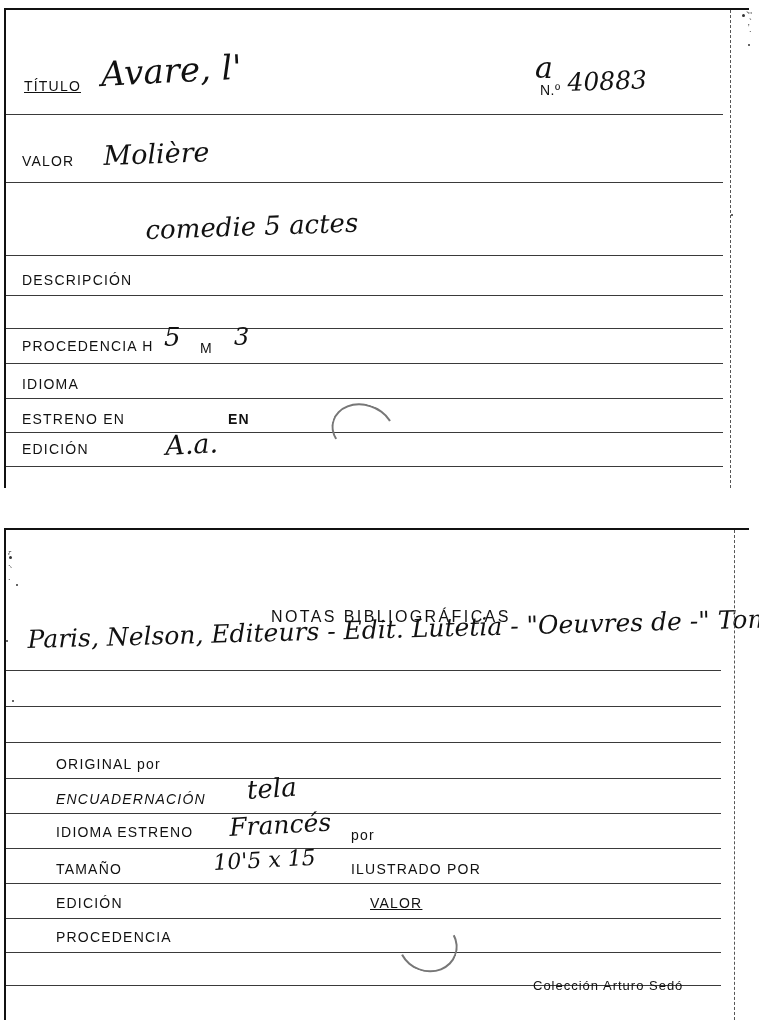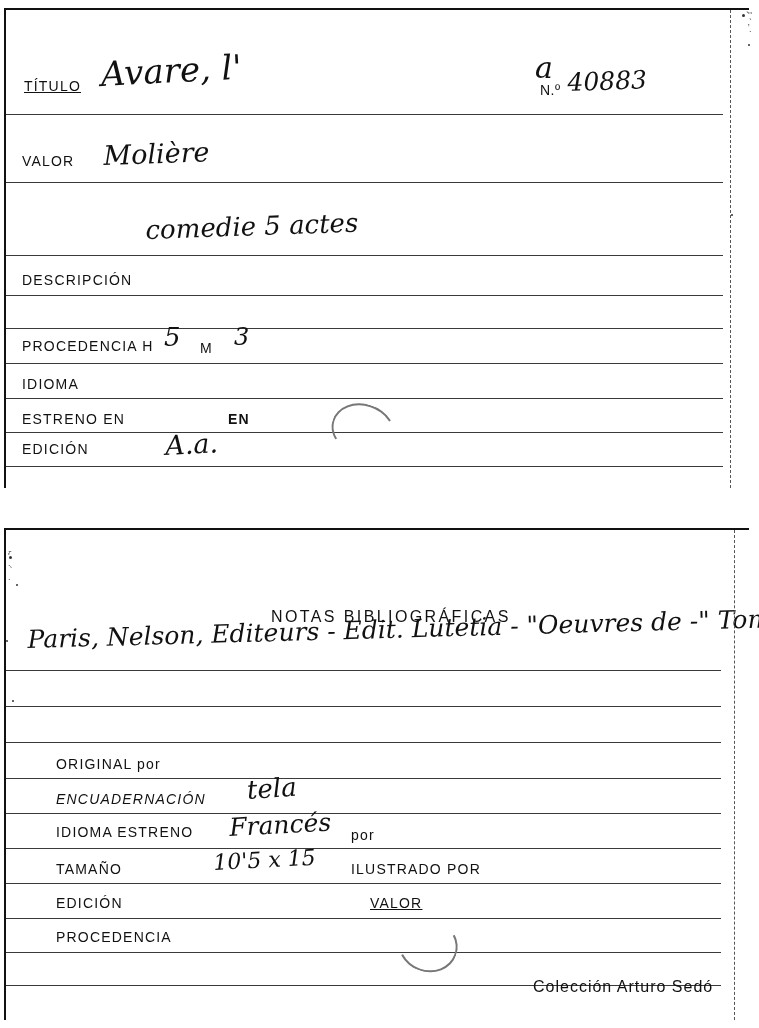--- a/index.html
+++ b/index.html
@@ -142,21 +142,21 @@
   #val-tamano      { left: 208px; top: 320px; font-size: 22px; transform: rotate(-3deg); }
   #lbl-ilustrado   { left: 345px; top: 331px; }
   #lbl-edicion2    { left: 50px; top: 365px; }
   #lbl-valor       { left: 364px; top: 365px; text-decoration: underline; }
   #lbl-procedencia { left: 50px; top: 399px; }
 
   #coleccion {
     position: absolute;
     left: 527px;
     top: 448px;
-    font-size: 16px;
+    font-size: 13px;
     letter-spacing: 1px;
     color: #111;
   }
 
   
   .speckle {
     position: absolute;
     background: #333;
     border-radius: 50%;
   }

